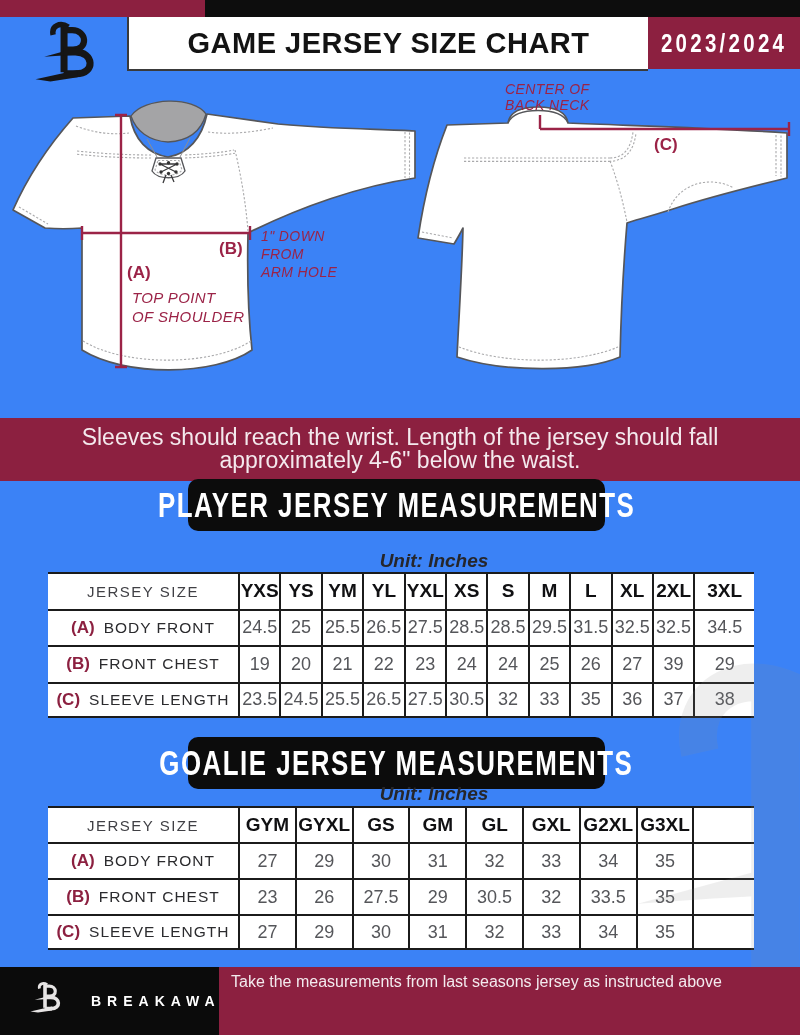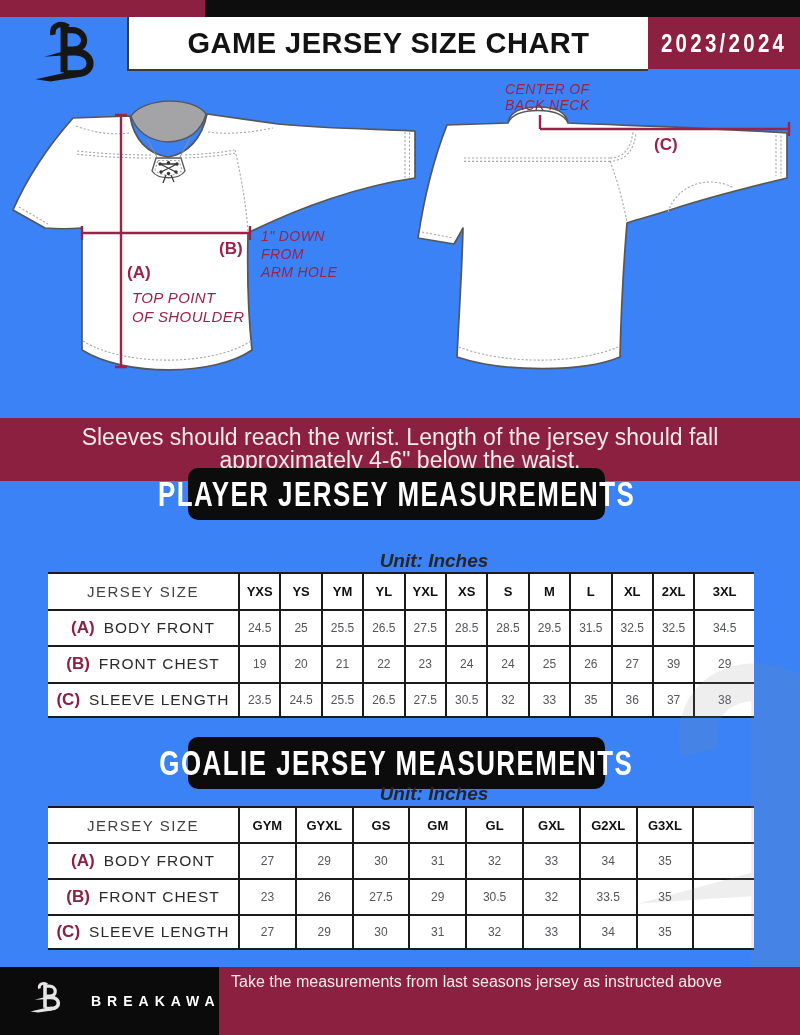--- a/index.html
+++ b/index.html
@@ -40,40 +40,40 @@
   .anno-sm{font-size:14px;}
   .anno-key{fill:#9B2347;font-family:"Liberation Sans",sans-serif;font-weight:bold;font-size:17px;}
 
   
   .banner{left:0;top:418px;width:800px;height:63px;background:#8C2040;color:#F4E9ED;
           text-align:center;font-size:23px;line-height:23px;padding-top:8px;box-sizing:border-box;}
 
   
   .pill{left:188px;width:417px;height:52px;background:#0C0C0C;border-radius:10px;
         display:flex;align-items:center;justify-content:center;}
-  .pill.p1{top:468px;} .pill.p2{top:737px;}
+  .pill.p1{top:479px;} .pill.p2{top:737px;}
   .pill span{display:inline-block;transform:scaleX(.74);font-size:35px;font-weight:700;
              letter-spacing:2px;color:#fff;white-space:nowrap;}
   .unit{left:0;width:800px;text-align:center;font-style:italic;font-weight:600;
         font-size:19px;color:#26262A;padding-left:34px;}
   .unit.u1{top:550px;} .unit.u2{top:783px;}
 
   
   .size-table{left:48px;width:706px;}
   .size-table.player{top:572px;} .size-table.goalie{top:806px;}
   .trow{display:grid;background:#fff;border-top:2.5px solid #1b1b1b;box-sizing:border-box;}
   .player .trow{grid-template-columns:190px repeat(11,41.4px) 1fr;height:36.5px;}
   .goalie .trow{grid-template-columns:190px repeat(8,56.8px) 1fr;height:36px;}
   .trow:last-child{border-bottom:2.5px solid #1b1b1b;}
   .tcell{display:flex;align-items:center;justify-content:center;
          border-left:2px solid #1b1b1b;box-sizing:border-box;}
   .tcell.first{border-left:none;}
-  .tcell.size{font-weight:bold;font-size:13px;color:#101012;}
+  .tcell.size{font-weight:bold;font-size:19px;color:#101012;}
   .tcell.hlabel{font-size:15px;letter-spacing:1.5px;color:#404045;}
-  .tcell.val{font-size:12px;color:#55565A;}
+  .tcell.val{font-size:18px;color:#55565A;}
   .rkey{font-weight:bold;font-size:17px;color:#8C2040;margin-right:9px;}
   .rname{font-size:15.5px;letter-spacing:1px;color:#2B2B2E;}
 
   
   .footer-black{left:0;top:967px;width:219px;height:68px;background:#0B0B0B;
                 display:flex;align-items:center;gap:11px;padding-left:26px;box-sizing:border-box;}
   .footer-brand{font-size:14px;font-weight:bold;letter-spacing:6px;color:#fff;white-space:nowrap;padding-left:14px;}
   .footer-maroon{left:219px;top:967px;width:581px;height:68px;background:#8C2040;color:#F3EAEE;
                  font-size:16px;line-height:20.6px;padding:5px 0 0 12px;box-sizing:border-box;}
 </style>

